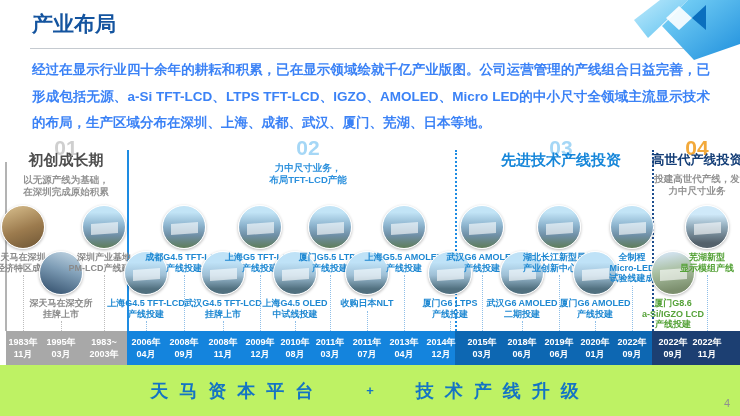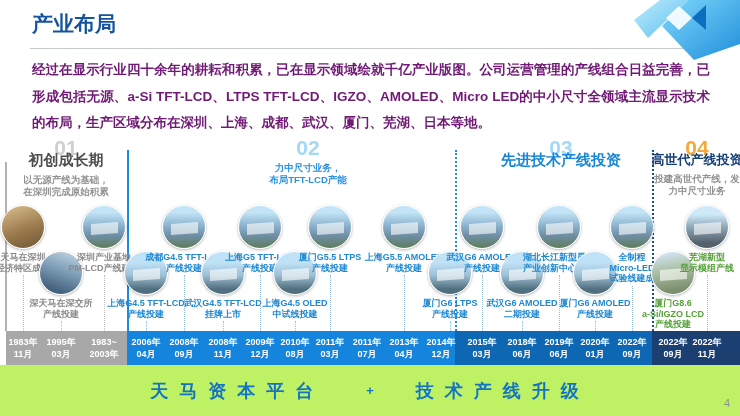--- a/index.html
+++ b/index.html
@@ -5,21 +5,21 @@
   html,body{margin:0;padding:0;background:#fff;}
   .slide{position:relative;width:740px;height:416px;background:#ffffff;overflow:hidden;
          font-family:"Liberation Sans","DejaVu Sans",sans-serif;}
 
   
   .slide-title{position:absolute;left:32px;top:10px;font-size:21px;font-weight:bold;color:#14549f;}
   .title-rule{position:absolute;left:30px;top:48px;width:668px;height:1px;background:#c5cad0;}
   .logo{position:absolute;right:0;top:0;}
 
   .body-text{position:absolute;left:32px;top:57px;width:678px;font-size:13.5px;font-weight:bold;
-             color:#701a75;line-height:26.5px;text-align:justify;}
+             color:#3b82f6;line-height:26.5px;text-align:justify;}
 
   
   .divider{position:absolute;top:150px;height:181px;}
   #div-gray{left:5px;top:162px;height:169px;width:2px;background:#b3b3b3;}
   #div-blue{left:127px;width:2px;background:#1e8ce2;}
   #div-dot-blue{left:455px;width:0;border-left:2px dotted #1e8ce2;}
   #div-dot-navy{left:652px;width:0;border-left:2px dotted #1d4e8f;}
 
   
   .phase{position:absolute;top:138px;transform:translateX(-50%);text-align:center;width:170px;}
@@ -127,21 +127,21 @@
 
   <div class="tl-item row-top ph1" style="left:23px">
     <div class="photo v-aerial"></div>
     <div class="tl-label">天马在深圳
 经济特区成立</div>
     <div class="leader"></div>
   </div>
   <div class="tl-item row-bottom ph1" style="left:61px">
     <div class="photo v-sign"></div>
     <div class="tl-label">深天马在深交所
-产线投建</div>
+挂牌上市</div>
     <div class="leader"></div>
   </div>
   <div class="tl-item row-top ph1" style="left:104px">
     <div class="photo v-bldg1 bld"></div>
     <div class="tl-label">深圳产业基地
 PM-LCD产线建成</div>
     <div class="leader"></div>
   </div>
   <div class="tl-item row-bottom ph2" style="left:146px">
     <div class="photo v-bldg3 bld"></div>
@@ -170,20 +170,25 @@
   <div class="tl-item row-bottom ph2" style="left:295px">
     <div class="photo v-bldg3 bld"></div>
     <div class="tl-label">上海G4.5 OLED
 中试线投建</div>
     <div class="leader"></div>
   </div>
   <div class="tl-item row-top ph2" style="left:330px">
     <div class="photo v-bldg1 bld"></div>
     <div class="tl-label">厦门G5.5 LTPS
 产线投建</div>
+    <div class="leader"></div>
+  </div>
+  <div class="tl-item row-bottom ph2" style="left:367px">
+    <div class="photo v-bldg3 bld"></div>
+    <div class="tl-label">收购日本NLT</div>
     <div class="leader"></div>
   </div>
   <div class="tl-item row-top ph2" style="left:404px">
     <div class="photo v-bldg1 bld"></div>
     <div class="tl-label">上海G5.5 AMOLED
 产线投建</div>
     <div class="leader"></div>
   </div>
   <div class="tl-item row-bottom ph2" style="left:450px">
     <div class="photo v-bldg3 bld"></div>

